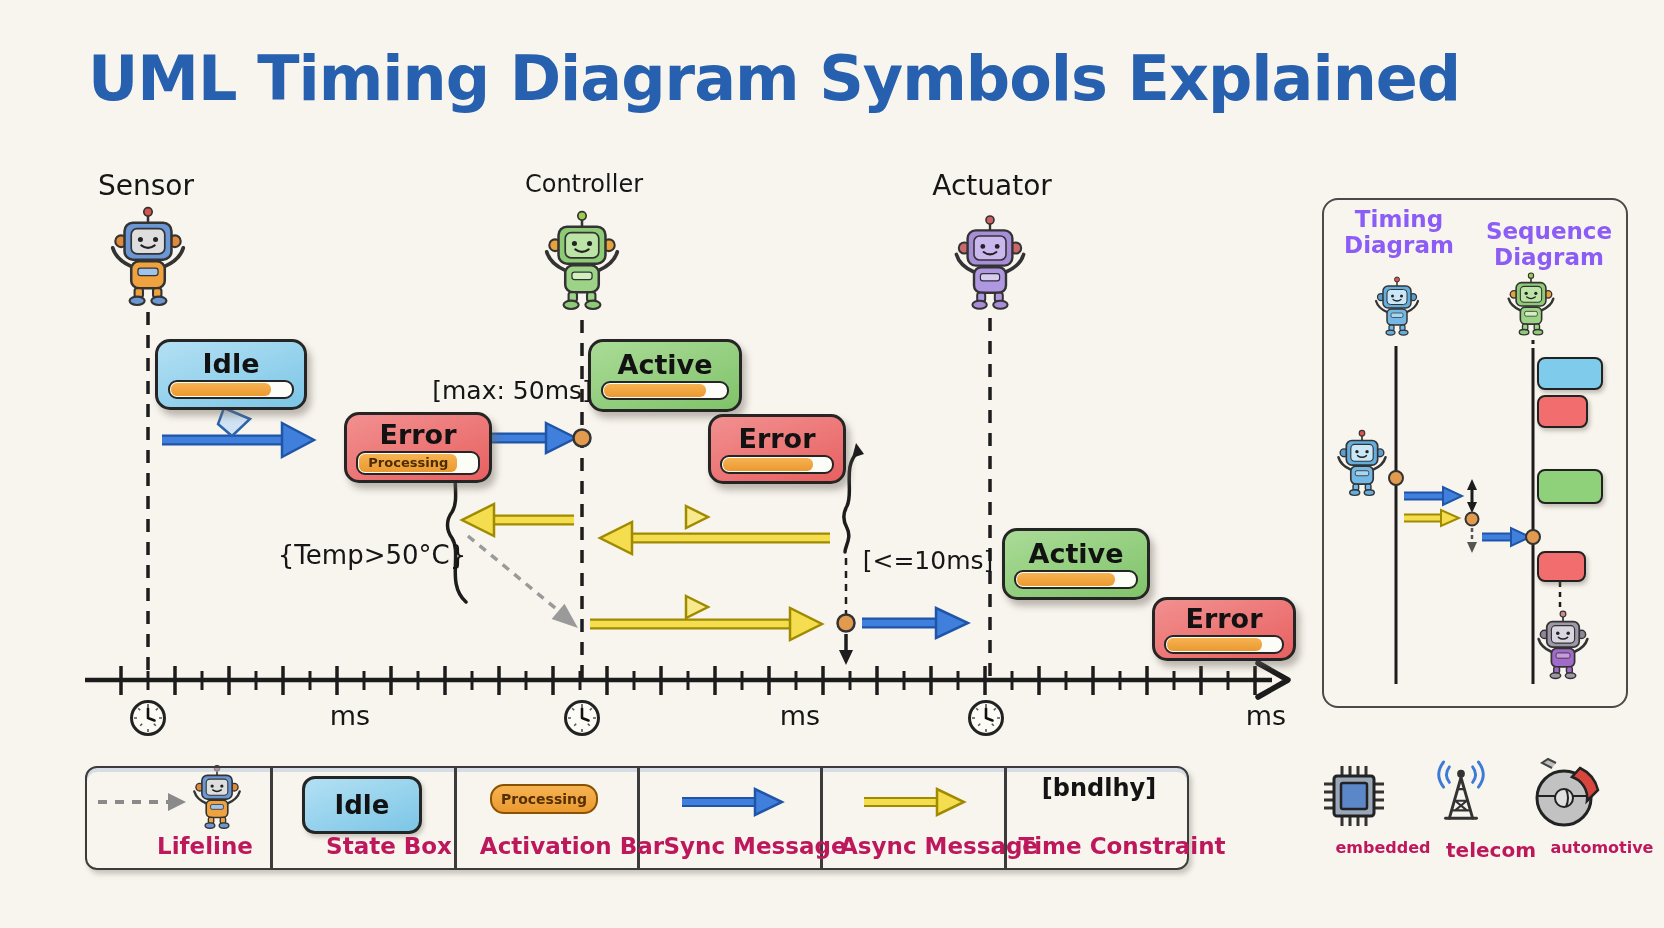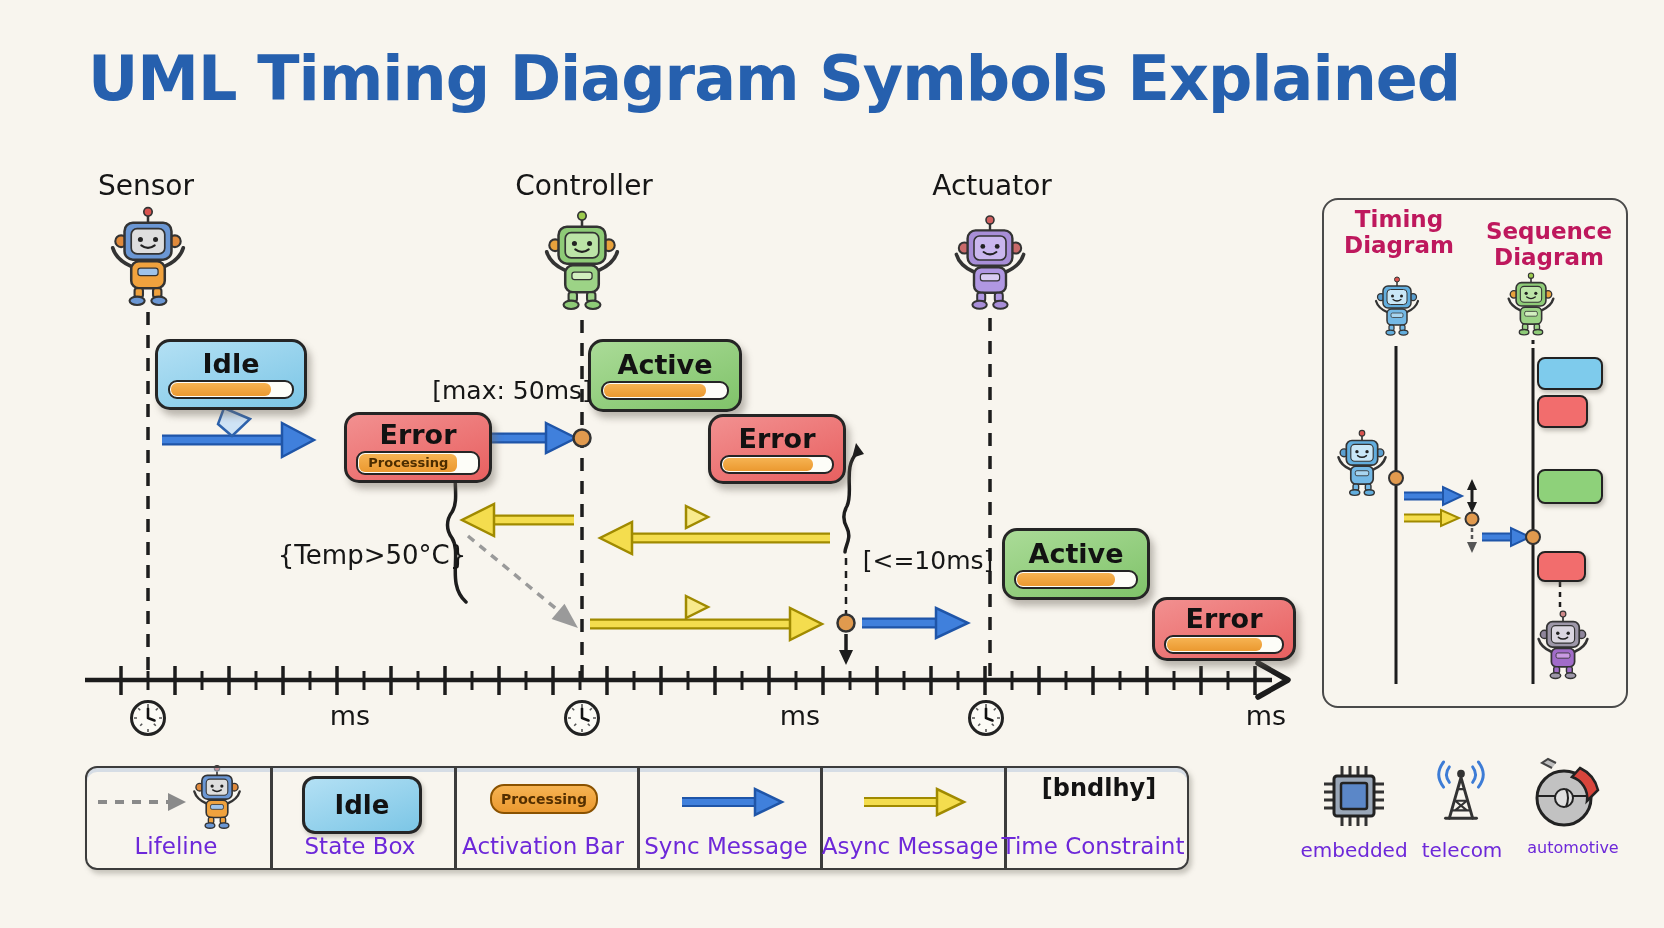--- a/index.html
+++ b/index.html
@@ -14,28 +14,28 @@
   .sbox .t{font-weight:bold;font-size:27px;color:#121212;line-height:1;}
   .sbox.blue{background:linear-gradient(160deg,#b3e0f4,#7cc6e6);}
   .sbox.green{background:linear-gradient(160deg,#aadb97,#80c36a);}
   .sbox.red{background:linear-gradient(160deg,#f29090,#e86060);margin-left:32px;}
   .bar{width:84%;height:15px;background:#fdfdf8;border:2.5px solid #252525;border-radius:9px;position:relative;overflow:hidden;}
   .bar .fill{position:absolute;left:1px;top:1px;bottom:1px;width:82%;background:linear-gradient(#f6b352,#eb9930);border-radius:6px;}
   .bar.labeled{height:20px;}
   .bar.labeled .fill{display:flex;align-items:center;justify-content:center;font-size:13px;font-weight:bold;color:#4c2d00;line-height:1;}
   
   #panel{position:absolute;left:1322px;top:198px;width:302px;height:506px;border:2.5px solid #4a4a4a;border-radius:16px;}
-  .panel-h{position:absolute;transform:translateX(-50%);width:150px;text-align:center;font-weight:bold;font-size:23px;color:#be185d;line-height:1.15;}
+  .panel-h{position:absolute;transform:translateX(-50%);width:150px;text-align:center;font-weight:bold;font-size:23px;color:#8b5cf6;line-height:1.15;}
   .mini{position:absolute;border:2.5px solid #222;border-radius:8px;box-shadow:2px 3px 4px rgba(110,105,95,.4);}
   .mini.blue{background:#7ecbec}.mini.red{background:#f26d6d}.mini.green{background:#8ed17a}
   
   #legend{position:absolute;left:85px;top:766px;width:1100px;height:100px;border:2.5px solid #3c3c3c;border-radius:12px;
           box-shadow:inset 0 4px 0 rgba(185,200,222,.55),3px 4px 5px rgba(110,105,95,.35);}
   .sep{position:absolute;top:0;bottom:0;width:2.5px;background:#3c3c3c;}
-  .legend-lbl{position:absolute;transform:translateX(-50%);font-weight:normal;font-size:23px;color:#6d28d9;white-space:nowrap;}
+  .legend-lbl{position:absolute;transform:translateX(-50%);font-weight:bold;font-size:23px;color:#be185d;white-space:nowrap;margin-left:29px;}
   #idle-sample{position:absolute;left:302px;top:776px;width:114px;height:52px;border:3px solid #252525;border-radius:13px;
                background:linear-gradient(160deg,#b3e0f4,#7cc6e6);display:flex;align-items:center;justify-content:center;
                font-weight:bold;font-size:26px;color:#121212;box-shadow:2px 3px 4px rgba(110,105,95,.35);}
   #processing-sample{position:absolute;left:490px;top:784px;width:104px;height:26px;background:linear-gradient(#f6b352,#eb9930);
                border:2.5px solid #8a5200;border-radius:14px;display:flex;align-items:center;justify-content:center;
                font-weight:bold;font-size:14px;color:#542f00;}
   #time-sample{position:absolute;transform:translateX(-50%);left:1093px;top:774px;font-weight:bold;font-size:24px;color:#141414;margin-left:6px;}
   svg{display:block;}
   
   .robot-sensor{--head:#6b97d4;--face:#dedede;--body:#f0a23e;--ear:#e08a3c;--ant:#d9534f;--panel:#9fc3ea;}
@@ -206,21 +206,21 @@
     </g>
     <g>
       <line x1="864" y1="802" x2="938" y2="802" stroke="#a08a00" stroke-width="10"></line>
       <line x1="864" y1="802" x2="938" y2="802" stroke="#f4dd4e" stroke-width="6"></line>
       <polygon points="937,789 937,815 964,802" fill="#f4dd4e" stroke="#a08a00" stroke-width="2.5"></polygon>
     </g>
   </svg>
 
   <div id="title">UML Timing Diagram Symbols Explained</div>
   <div class="lbl" style="left:146px;top:172px;font-size:28px">Sensor</div>
-  <div class="lbl" style="left:584px;top:172px;font-size:28px">Controller</div>
+  <div class="lbl" style="left:584px;top:172px;font-size:24px">Controller</div>
   <div class="lbl" style="left:992px;top:172px;font-size:28px">Actuator</div>
 
   <div class="sbox blue" style="left:155px;top:339px;width:146px;height:65px">
     <div class="t">Idle</div>
     <div class="bar">
         <div class="fill"></div>
       </div>
   </div>
   <div class="sbox red" style="left:312px;top:412px;width:142px;height:65px">
     <div class="t">Error</div>
@@ -302,17 +302,17 @@
     <path d="M16 62 H48" stroke="#333" stroke-width="3" stroke-linecap="round"></path>
   </svg>
   <svg class="abs" style="left:1528px;top:756px" width="78" height="74" viewBox="0 0 78 74">
     <path d="M24 12 l-10 -5 l6 -4 l8 4" fill="#bdbdbd" stroke="#444" stroke-width="2"></path>
     <circle cx="36" cy="42" r="27" fill="#c2c2c2" stroke="#222" stroke-width="3"></circle>
     <path d="M9 40 H63" stroke="#222" stroke-width="2"></path>
     <circle cx="36" cy="42" r="9" fill="#e0e0e0" stroke="#222" stroke-width="2"></circle>
     <path d="M38 33 q4 9 0 18" fill="none" stroke="#222" stroke-width="2"></path>
     <path d="M52 12 A33 33 0 0 1 70 34 L59 45 A22 22 0 0 0 44 21 Z" fill="#d8453c" stroke="#222" stroke-width="2.5"></path>
   </svg>
-  <div class="legend-lbl" style="left:1354px;top:838px;font-size:20px">embedded</div>
+  <div class="legend-lbl" style="left:1354px;top:838px;font-size:16px">embedded</div>
   <div class="legend-lbl" style="left:1462px;top:838px;font-size:20px">telecom</div>
   <div class="legend-lbl" style="left:1573px;top:838px;font-size:16px">automotive</div>
 
 </div>
 
 </body></html>

